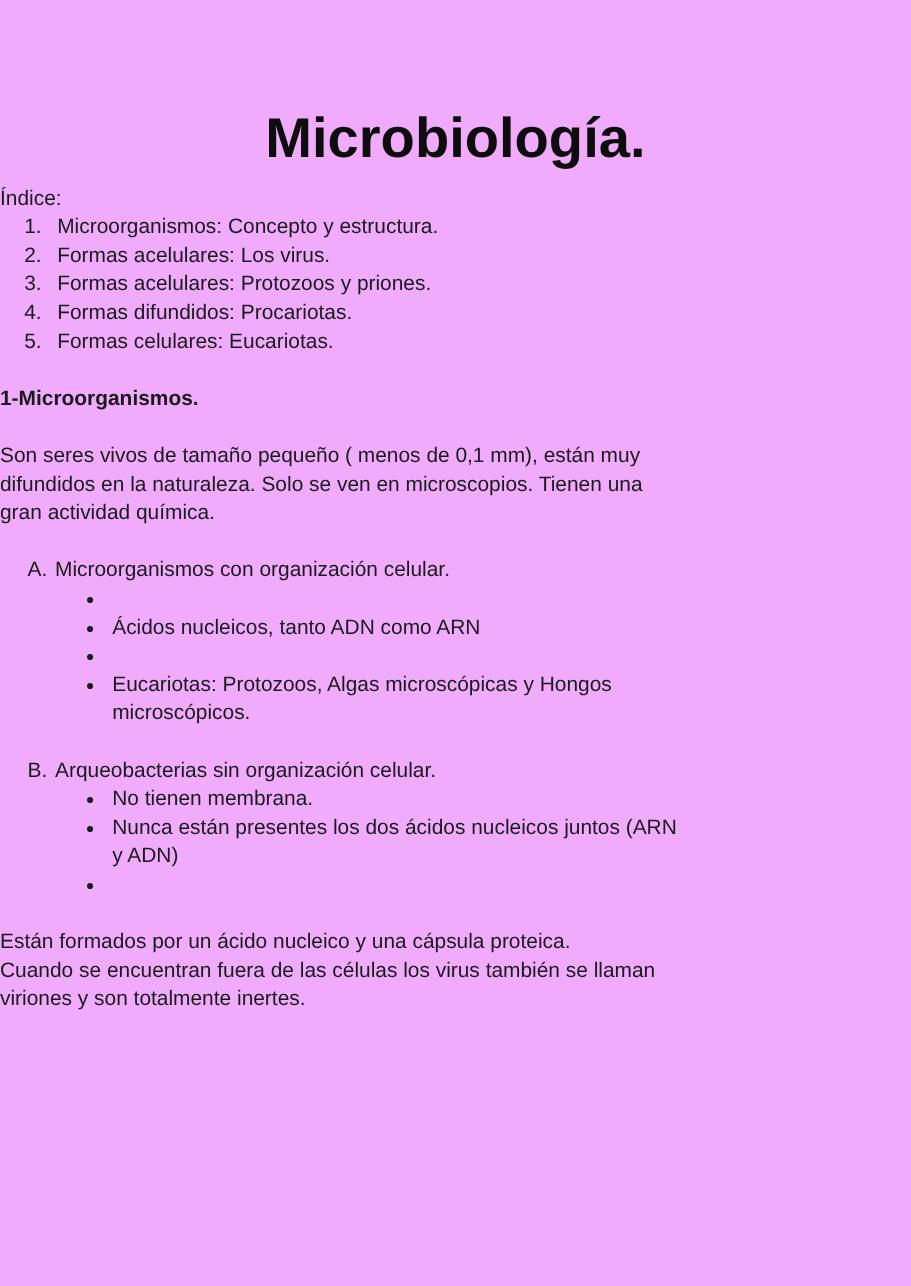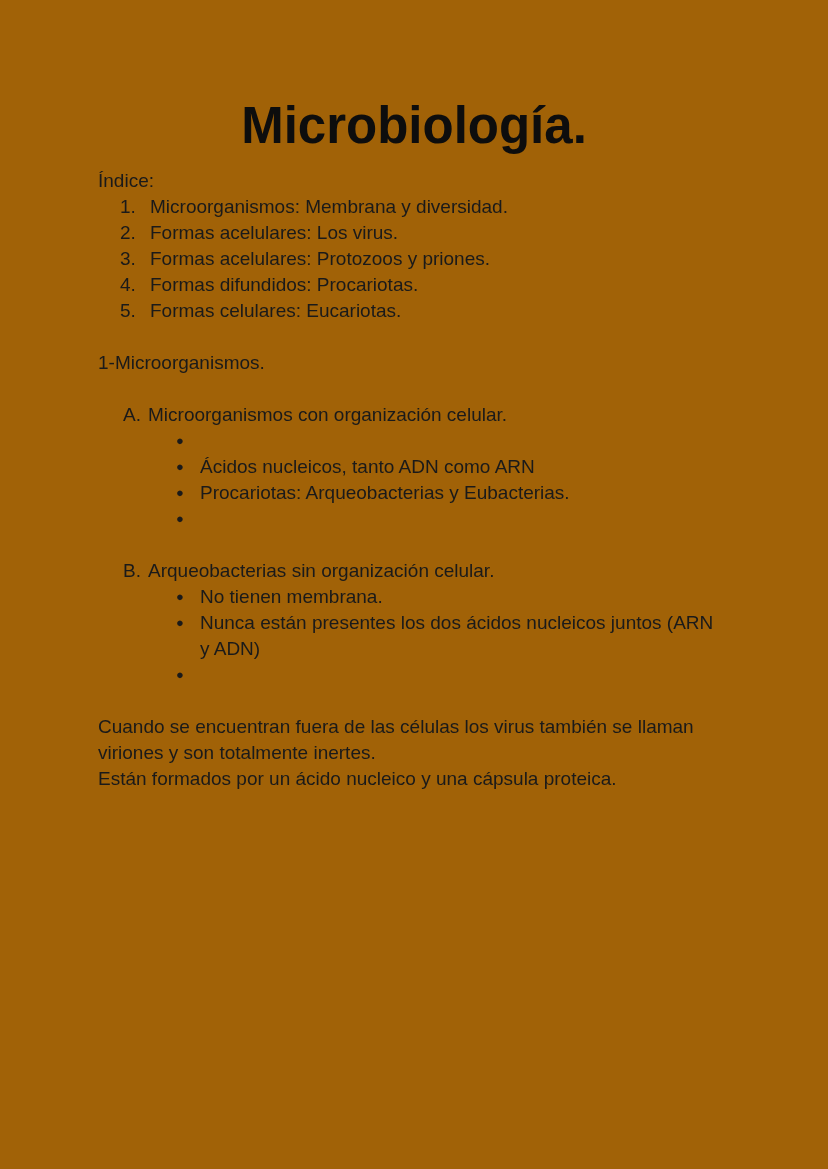--- a/index.html
+++ b/index.html
@@ -4,49 +4,48 @@
 <style>
   html, body {
     margin: 0;
     padding: 0;
     background: #ffffff;
   }
   .page {
     position: relative;
     width: 828px;
     height: 1169px;
-    background: #a16207;
+    background: #f0abfc;
     color: #1a1a1a;
     font-family: "Liberation Sans", sans-serif;
     font-size: 19px;
     line-height: 26px;
     overflow: hidden;
   }
   .doc-title {
     margin: 0;
     padding-top: 97px;
     width: 100%;
     text-align: center;
     font-size: 51px;
     line-height: 58px;
     font-weight: bold;
     color: #0d0d0d;
   }
   .content {
-    padding-left: 98px;
     width: 621px;
   }
   .index-label {
     margin-top: 13px;
   }
   .block {
     margin: 26px 0 0 0;
   }
   .heading {
-    font-weight: normal;
+    font-weight: bold;
     font-size: 19px;
     line-height: 26px;
   }
   .para {
     margin-bottom: 0;
   }
   .li {
     display: flex;
     align-items: flex-start;
   }
@@ -76,21 +75,21 @@
 
   <h1 class="doc-title">Microbiología.</h1>
 
   <div class="content">
 
     <div class="index-label">Índice:</div>
 
     <div>
       <div class="li num">
         <span class="marker">1.</span>
-        <span class="li-text">Microorganismos: Membrana y diversidad.</span>
+        <span class="li-text">Microorganismos: Concepto y estructura.</span>
       </div>
       <div class="li num">
         <span class="marker">2.</span>
         <span class="li-text">Formas acelulares: Los virus.</span>
       </div>
       <div class="li num">
         <span class="marker">3.</span>
         <span class="li-text">Formas acelulares: Protozoos y priones.</span>
       </div>
       <div class="li num">
@@ -98,39 +97,40 @@
         <span class="li-text">Formas difundidos: Procariotas.</span>
       </div>
       <div class="li num">
         <span class="marker">5.</span>
         <span class="li-text">Formas celulares: Eucariotas.</span>
       </div>
     </div>
 
     <h2 class="heading block">1-Microorganismos.</h2>
 
+    <p class="para block">Son seres vivos de tamaño pequeño ( menos de 0,1 mm), están muy difundidos en la naturaleza. Solo se ven en microscopios. Tienen una gran actividad química.</p>
 
     <div class="block">
       <div class="li letter">
         <span class="marker">A.</span>
         <span class="li-text">Microorganismos con organización celular.</span>
       </div>
       <div class="li bullet">
         <span class="marker">●</span>
       </div>
       <div class="li bullet">
         <span class="marker">●</span>
         <span class="li-text">Ácidos nucleicos, tanto ADN como ARN</span>
       </div>
       <div class="li bullet">
         <span class="marker">●</span>
-        <span class="li-text">Procariotas: Arqueobacterias y Eubacterias.</span>
       </div>
       <div class="li bullet">
         <span class="marker">●</span>
+        <span class="li-text">Eucariotas: Protozoos, Algas microscópicas y Hongos microscópicos.</span>
       </div>
     </div>
 
     <div class="block">
       <div class="li letter">
         <span class="marker">B.</span>
         <span class="li-text">Arqueobacterias sin organización celular.</span>
       </div>
       <div class="li bullet">
         <span class="marker">●</span>
@@ -140,18 +140,18 @@
         <span class="marker">●</span>
         <span class="li-text">Nunca están presentes los dos ácidos nucleicos juntos (ARN y ADN)</span>
       </div>
       <div class="li bullet">
         <span class="marker">●</span>
       </div>
     </div>
 
 
     <div class="para block">
+      <div>Están formados por un ácido nucleico y una cápsula proteica.</div>
       <div>Cuando se encuentran fuera de las células los virus también se llaman viriones y son totalmente inertes.</div>
-      <div>Están formados por un ácido nucleico y una cápsula proteica.</div>
     </div>
 
   </div>
 </div>
 
 </body></html>

